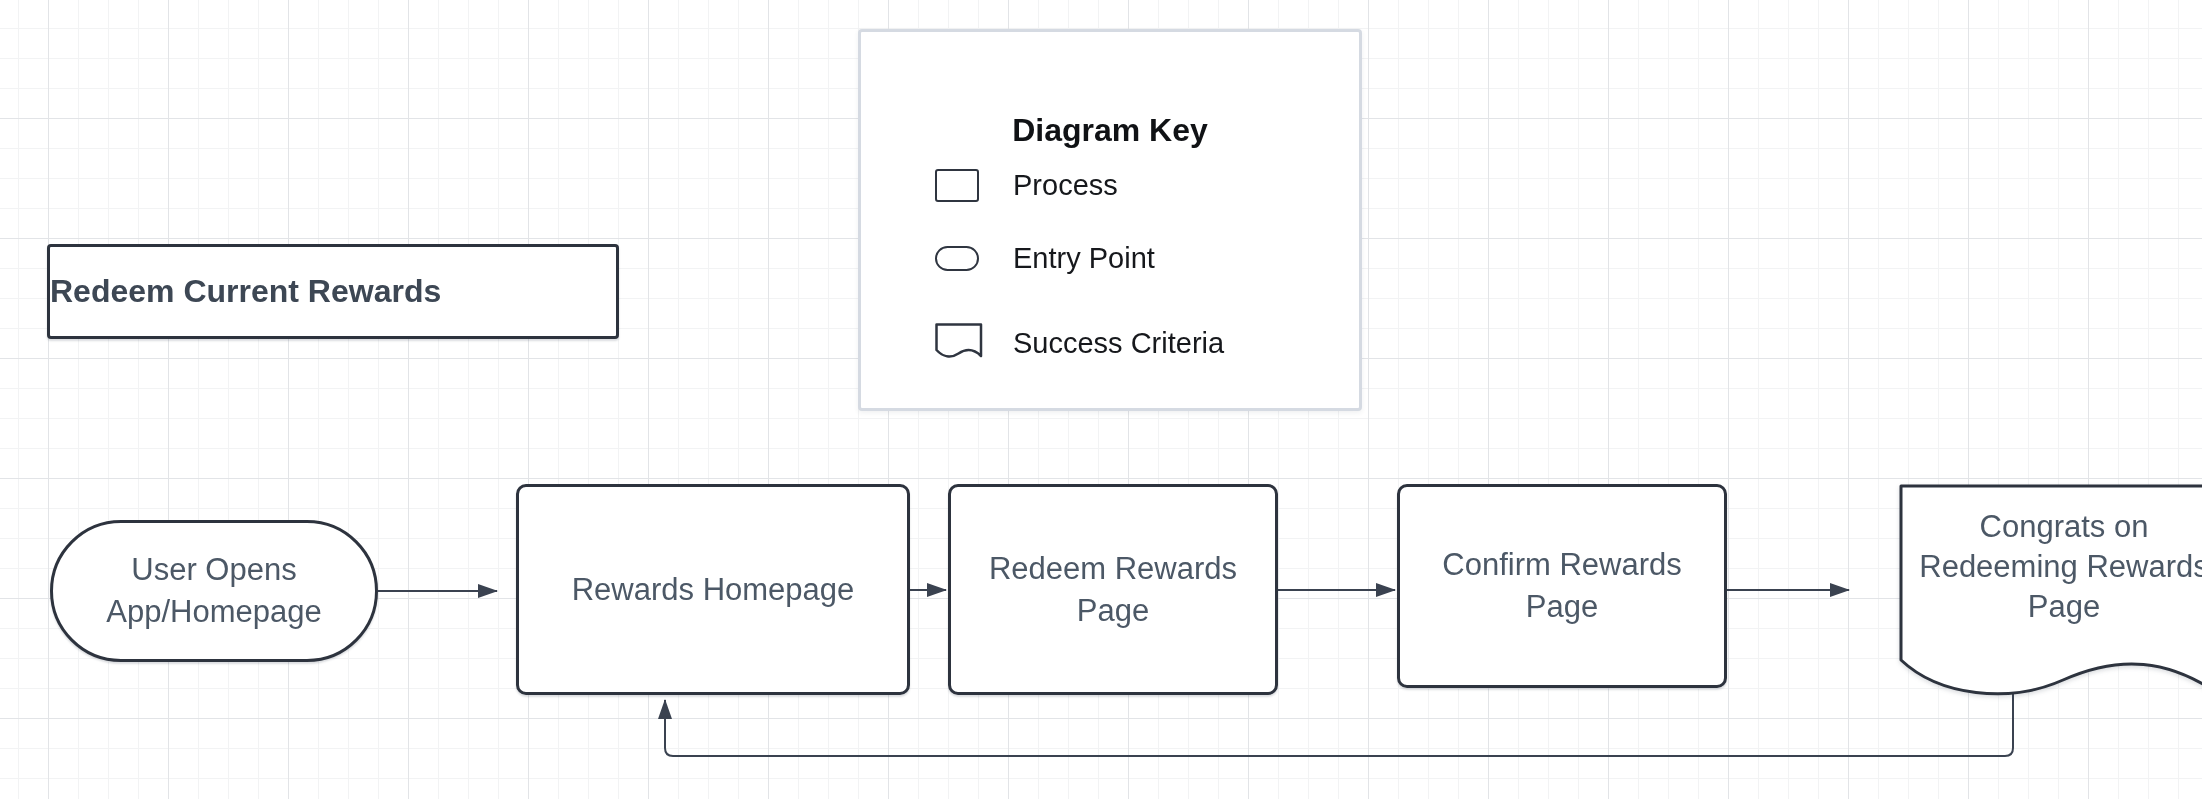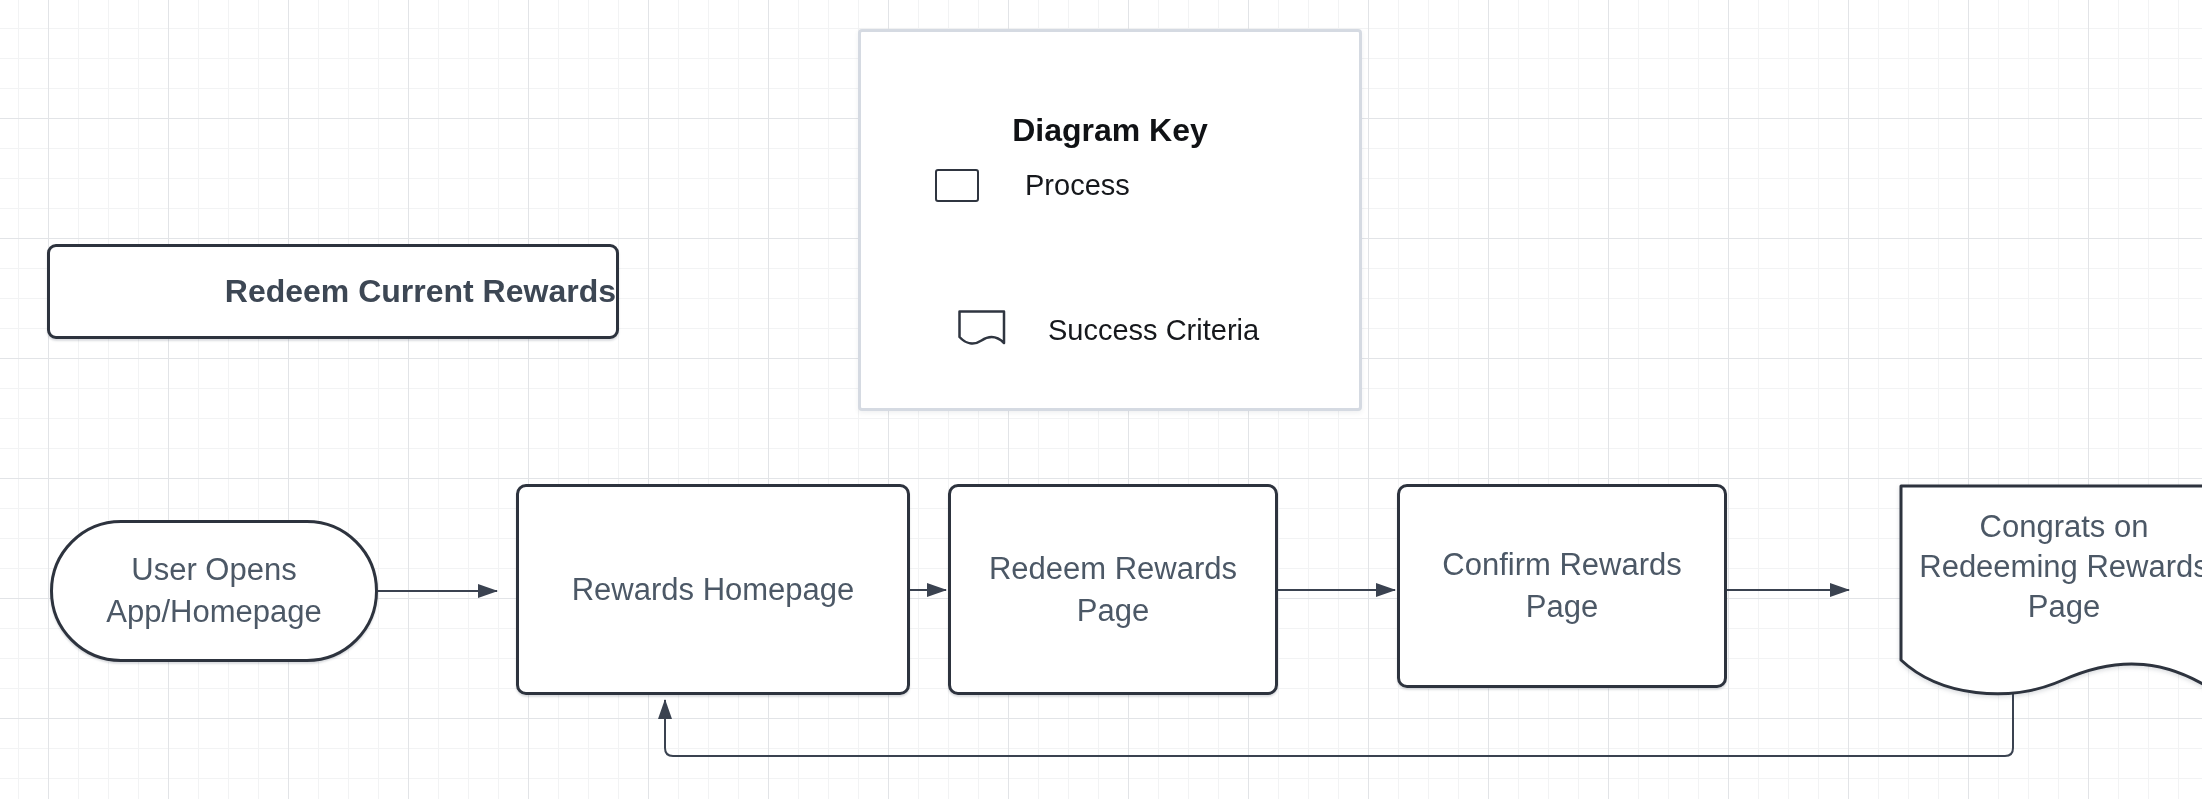--- a/index.html
+++ b/index.html
@@ -38,40 +38,40 @@
   .doc-node svg{position:absolute;left:0;top:0;filter:drop-shadow(0 2px 2px rgba(55,65,85,.18));}
   .doc-text{
     position:absolute;left:0;top:20px;width:330px;height:126px;
     display:flex;align-items:center;justify-content:center;text-align:center;
     color:#4c5866;font-size:31px;line-height:40px;white-space:pre-line;
   }
 
   
   .title-box{
     position:absolute;left:47px;top:244px;width:572px;height:95px;box-sizing:border-box;
-    background:#ffffff;border:3px solid #2d333e;border-radius:9px;
-    display:flex;align-items:center;justify-content:flex-end;
+    background:#ffffff;border:3px solid #2d333e;border-radius:4px;
+    display:flex;align-items:center;justify-content:flex-start;
     color:#3d4754;font-size:32px;font-weight:bold;
     box-shadow:0 2px 2px rgba(55,65,85,.18);
   }
 
   
   .key-panel{
     position:absolute;left:858px;top:29px;width:504px;height:382px;box-sizing:border-box;
     background:#ffffff;border:3px solid #d5dae2;border-radius:4px;
     box-shadow:0 2px 5px rgba(40,50,70,.07);
   }
   .key-title{
     position:absolute;left:0;top:78px;width:100%;text-align:center;
     color:#101215;font-size:32px;font-weight:bold;line-height:40px;
   }
-  .key-item{position:absolute;left:74px;height:46px;display:flex;align-items:center;gap:12px;}
+  .key-item{position:absolute;left:74px;height:46px;display:flex;align-items:center;}
   .key-item.i0{top:130px;}
   .key-item.i1{top:203px;}
-  .key-item.i2{top:275px;margin-left:23px;}
+  .key-item.i2{top:288px;}
   .key-icon-slot{width:48px;display:flex;align-items:center;justify-content:flex-start;}
   .icon-process{width:44px;height:33px;box-sizing:border-box;border:2.5px solid #2f3540;border-radius:3px;background:#fff;}
   .icon-entry{width:44px;height:25px;box-sizing:border-box;border:2.5px solid #2f3540;border-radius:13px;background:#fff;}
   .key-label{margin-left:30px;color:#16181c;font-size:29px;white-space:nowrap;}
 </style>
 </head>
 <body>
 
 <div class="canvas">
 
@@ -95,20 +95,26 @@
   <div class="key-panel">
     <div class="key-title">Diagram Key</div>
 
     <div class="key-item i0">
       <span class="key-icon-slot">
           <span class="icon-process"></span>
         </span>
       <span class="key-label">Process</span>
     </div>
 
+    <div class="key-item i1">
+      <span class="key-icon-slot">
+          <span class="icon-entry"></span>
+        </span>
+      <span class="key-label">Entry Point</span>
+    </div>
 
     <div class="key-item i2">
       <span class="key-icon-slot">
         <svg width="48" height="40" viewBox="0 0 48 40">
           <path d="M46,1.5 H1.5 V27 C8,34 16,35.5 23.5,30.5 C31,25.5 39,26 46,33 Z" fill="#ffffff" stroke="#2f3540" stroke-width="2.5" stroke-linejoin="round"></path>
         </svg>
       </span>
       <span class="key-label">Success Criteria</span>
     </div>
   </div>

